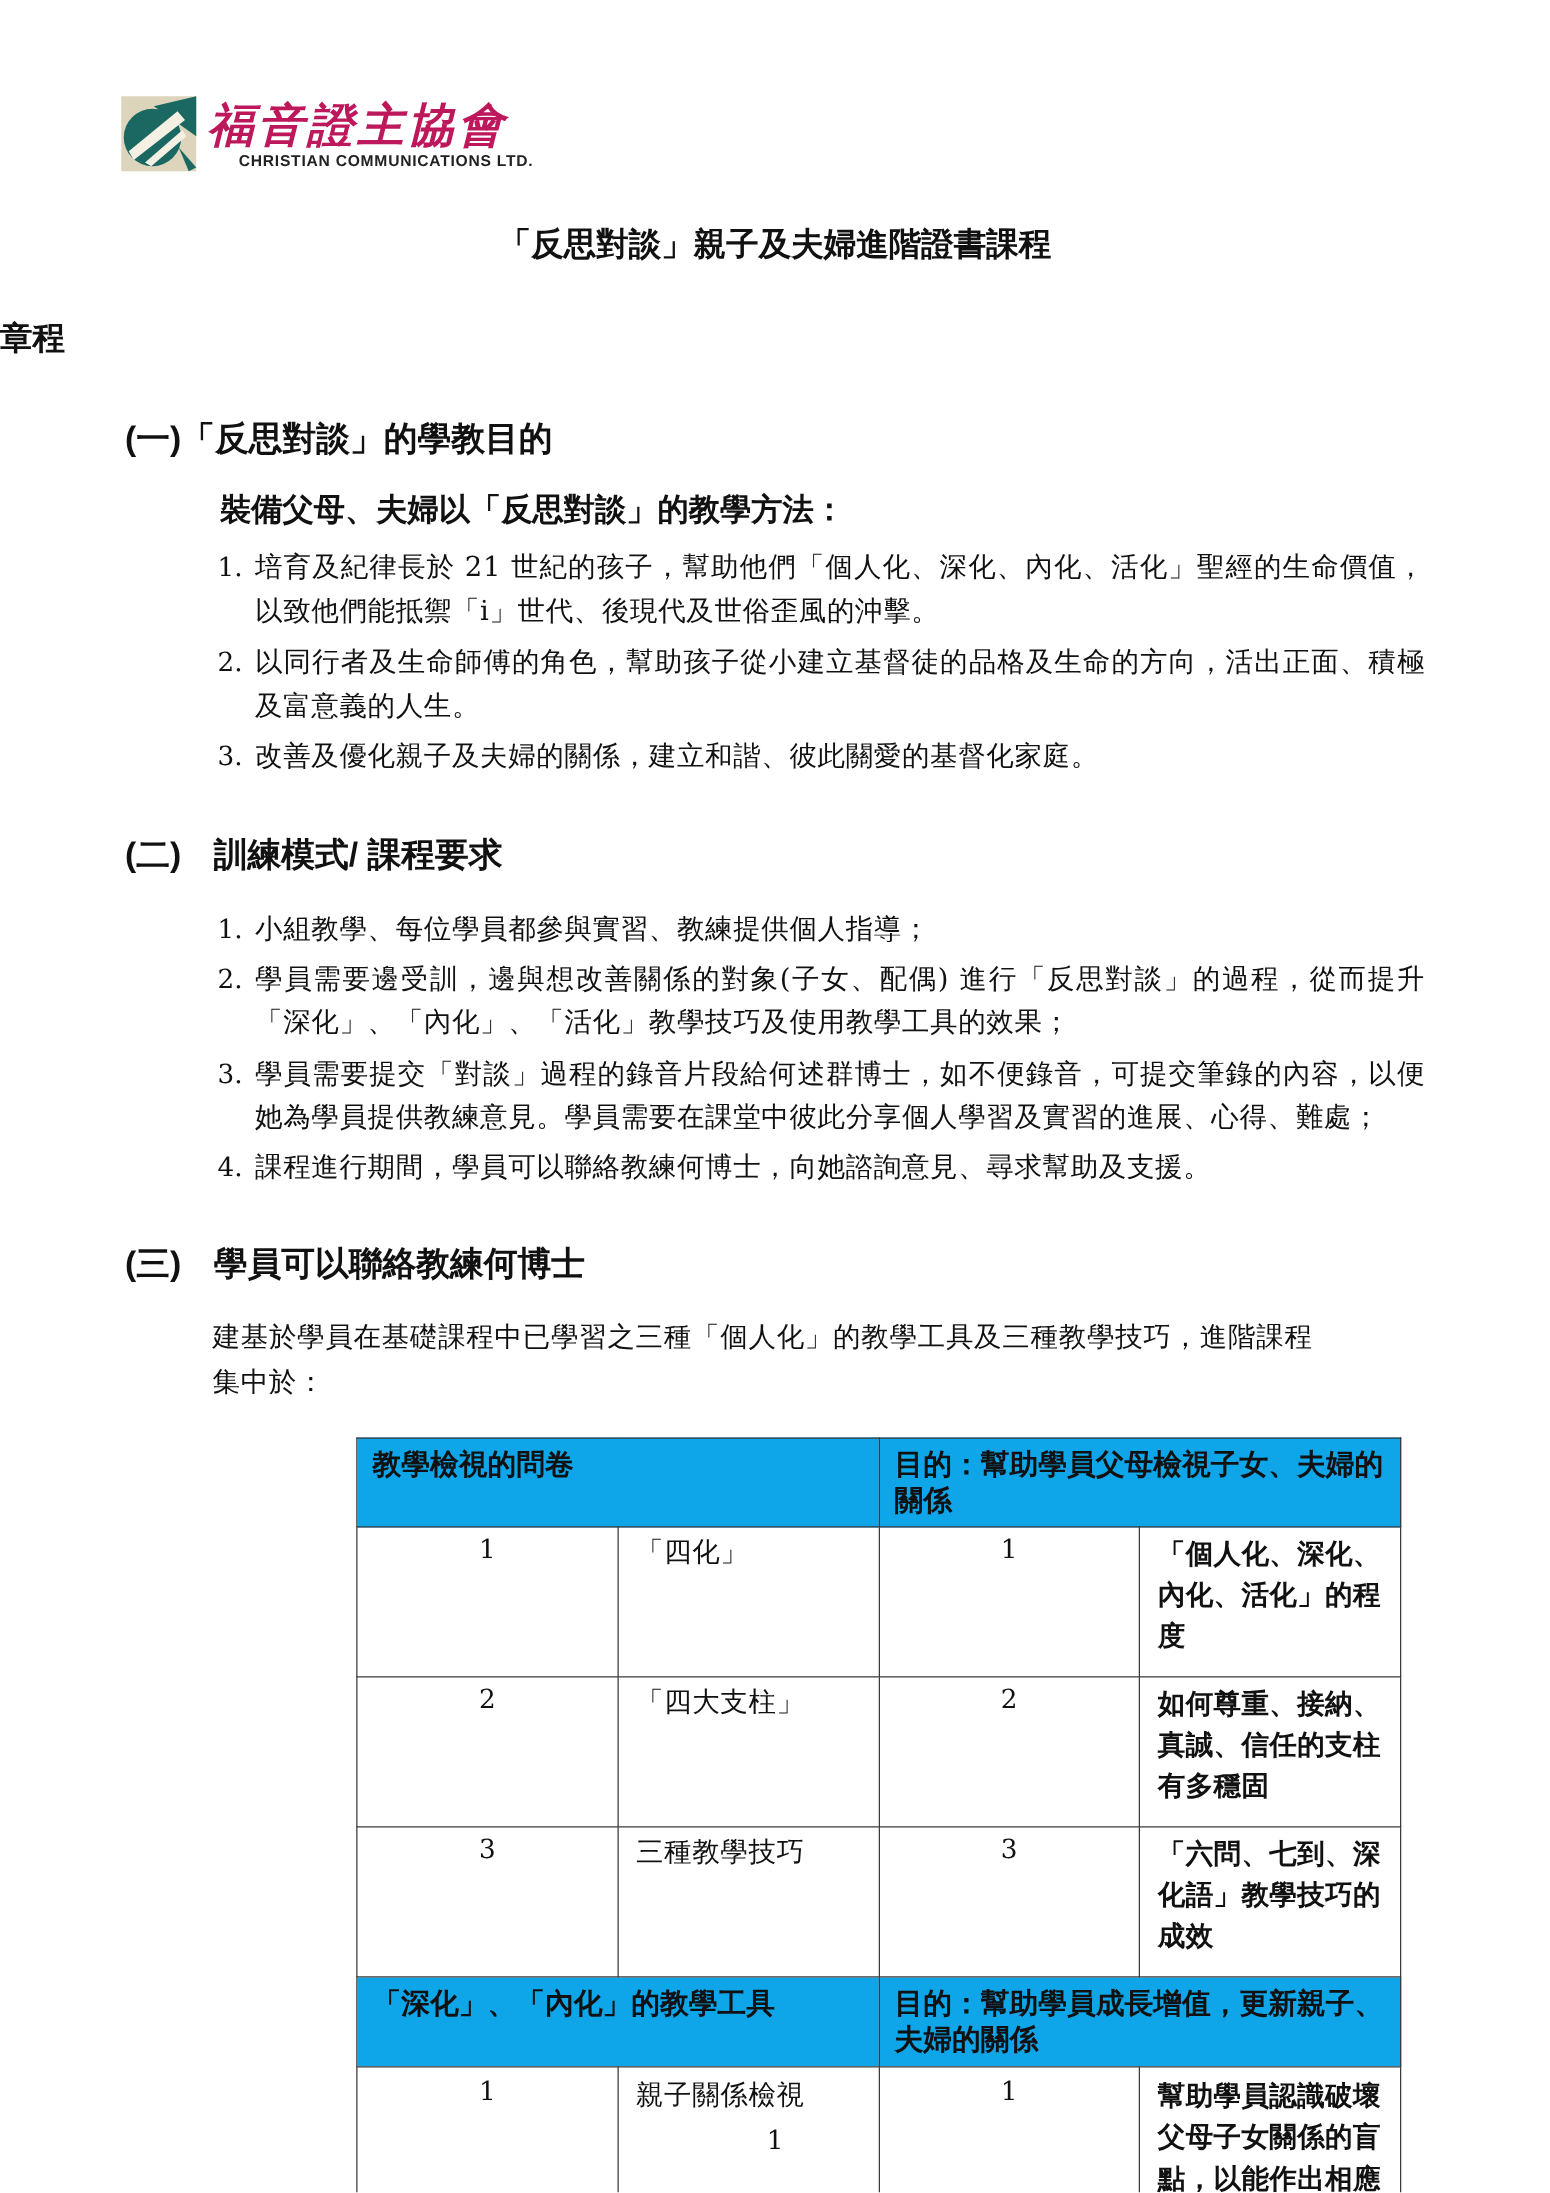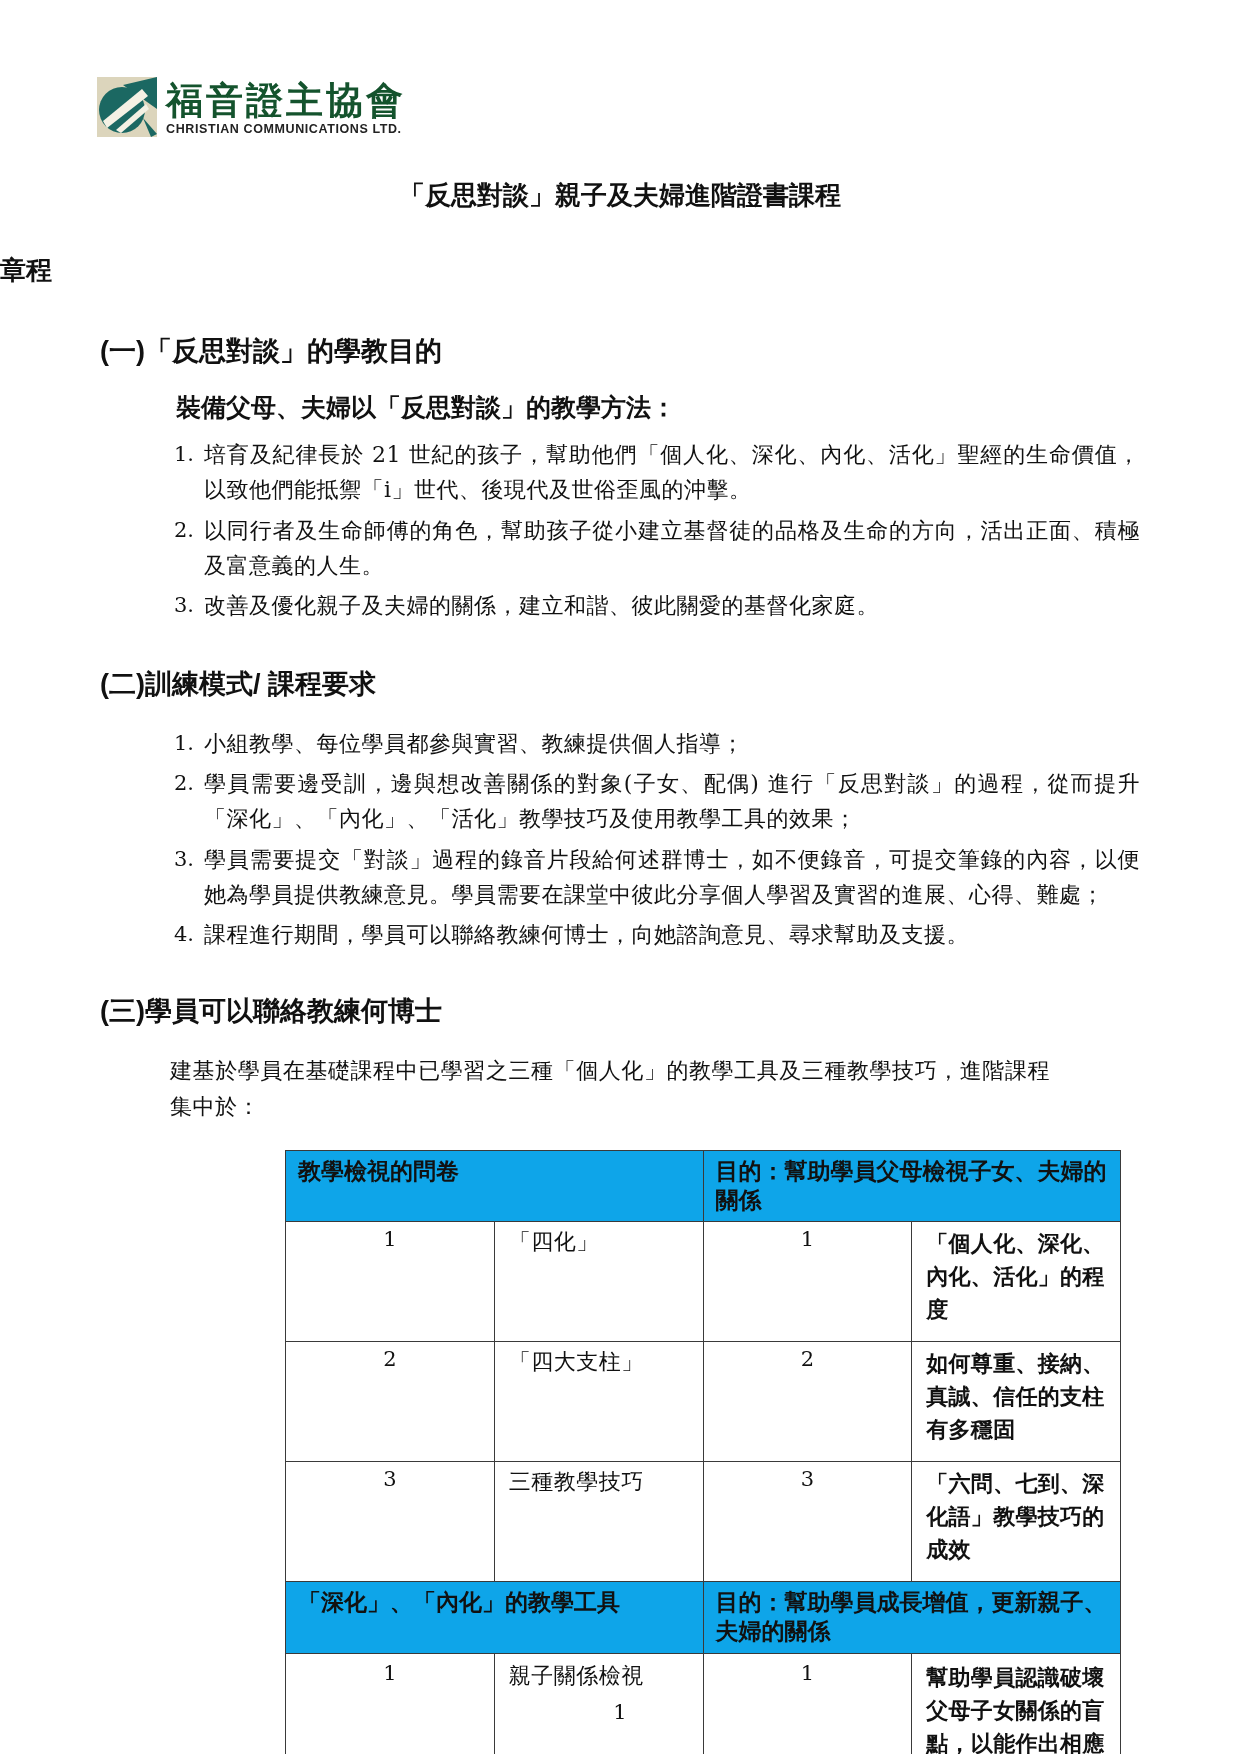--- a/index.html
+++ b/index.html
@@ -11,31 +11,31 @@
     background:#ffffff;
     color:#111;
     font-family:"DejaVu Serif","Liberation Serif",serif;
     overflow:hidden;
   }
 
   
   .logo { position:absolute; top:76px; left:96px; display:flex; align-items:flex-start; gap:8px; }
   .logo-mark { width:62px; height:62px; flex:0 0 auto; }
   .logo-text { display:flex; flex-direction:column; justify-content:center; padding-top:6px; }
-  .logo-cn { font-family:"Liberation Sans","DejaVu Sans",sans-serif; font-weight:bold; font-size:37px; letter-spacing:3px; line-height:1; color:#14532d; }
-  .logo-en { font-family:"Liberation Sans","DejaVu Sans",sans-serif; font-weight:bold; font-size:12.5px; letter-spacing:.6px; color:#222; margin-top:3px; }
+  .logo-cn { font-family:"Liberation Sans","DejaVu Sans",sans-serif; font-weight:bold; font-size:37px; letter-spacing:3px; line-height:1; color:#be185d;font-style:italic; }
+  .logo-en { font-family:"Liberation Sans","DejaVu Sans",sans-serif; font-weight:bold; font-size:12.5px; letter-spacing:.6px; color:#222; margin-top:3px;margin-left:25px; }
 
   
   .doc-title { text-align:center; font-weight:bold; font-size:26px; padding-top:178px; font-family:"Liberation Sans","DejaVu Sans",sans-serif; }
   .doc-subtitle { font-weight:bold; font-size:26px; margin-top:40px; font-family:"Liberation Sans","DejaVu Sans",sans-serif; }
 
   .section { padding:0 100px; }
   .sec-heading { display:flex; align-items:baseline; font-family:"Liberation Sans","DejaVu Sans",sans-serif; font-weight:bold; font-size:27px; line-height:1.2; }
   .sec-heading .sec-num { flex:0 0 auto; }
-  .sec-heading.gap .sec-label { }
+  .sec-heading.gap .sec-label { margin-left:26px; }
   .sec1 { margin-top:47px; }
   .sec2 { margin-top:44px; }
   .sec3 { margin-top:42px; }
 
   .sub-heading { font-family:"Liberation Sans","DejaVu Sans",sans-serif; font-weight:bold; font-size:25px; margin:24px 0 0 76px; }
 
   
   .num-list { margin:14px 0 0 74px; }
   .num-item { display:flex; margin-top:6px; }
   .num-item .li-num { flex:0 0 30px; font-size:21px; line-height:1.58; }

